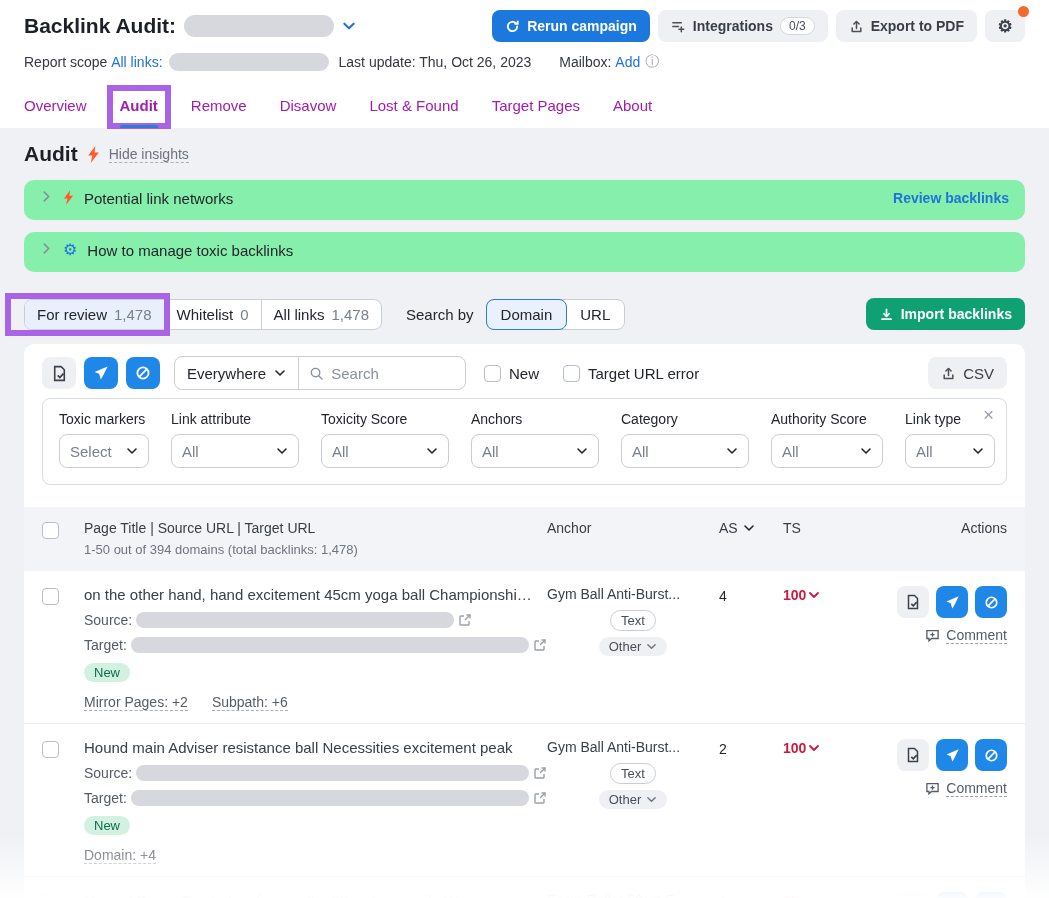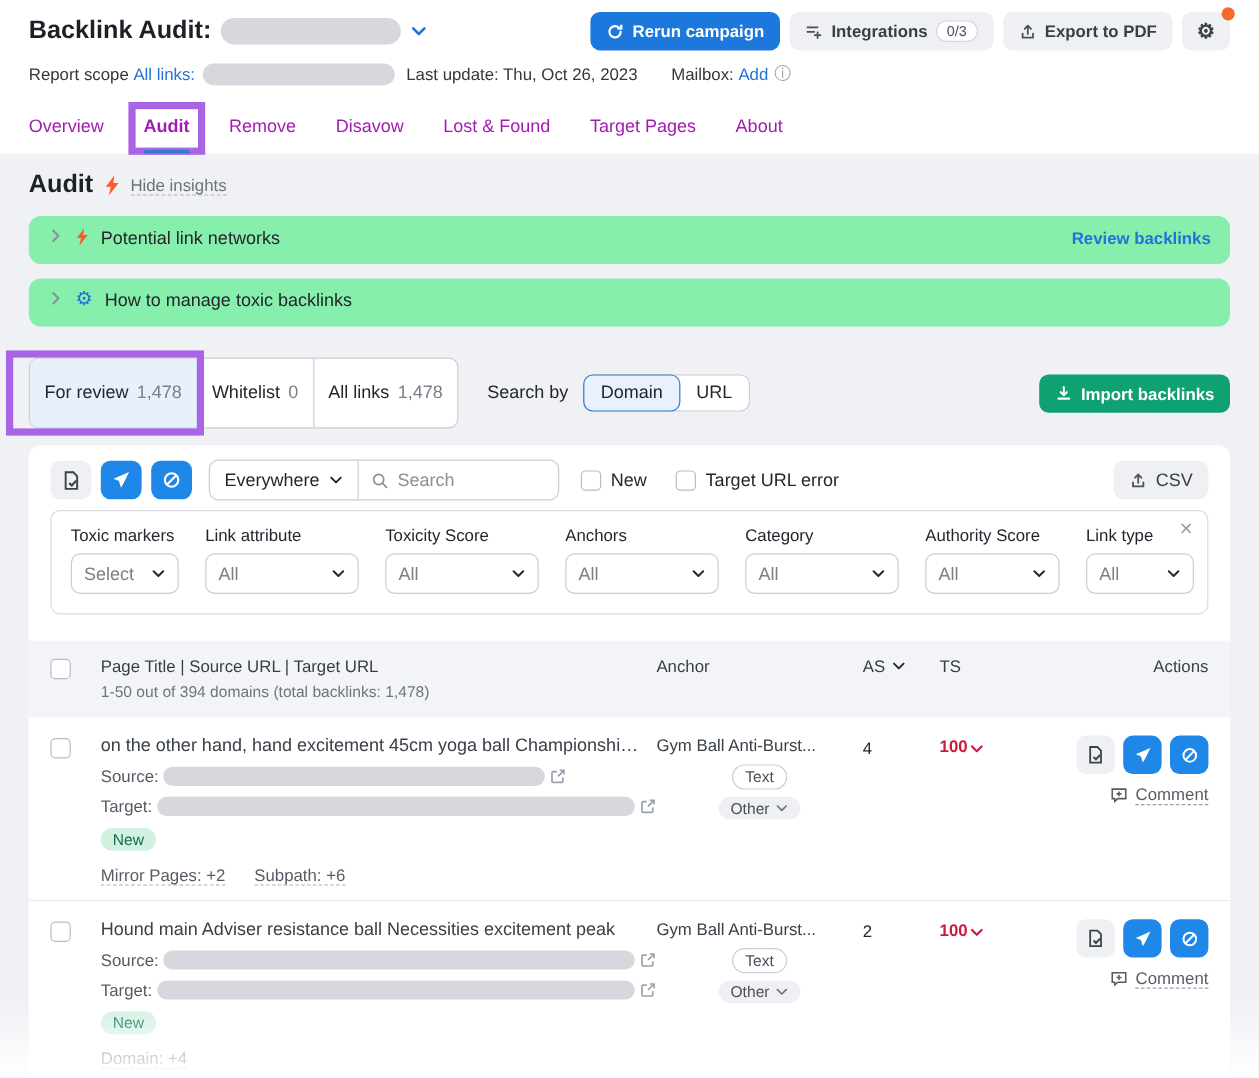--- a/index.html
+++ b/index.html
@@ -41,21 +41,21 @@
   .sec-head { display:flex; align-items:center; gap:9px; margin-bottom:14px; }
   .sec-title { font-size:21px; font-weight:bold; color:#1d2026; }
   .dashed-link { color:#6c727c; font-size:14px; border-bottom:1px dashed #a9afb9; cursor:pointer; text-decoration:none; }
   .card { background:#86efac; border-radius:10px; padding:10px 16px; display:flex; align-items:flex-start; gap:10px; margin-bottom:12px; height:40px; }
   .card-title { font-size:15px; color:#23262c; }
   .card-action { margin-left:auto; font-weight:bold; font-size:14px; }
 
   
   .list-controls { display:flex; align-items:center; margin:26px 0 14px; }
   .seg-group { display:flex; border:1px solid #c9cdd4; border-radius:8px; background:#fff; overflow:visible; }
-  .seg { font-size:15px; padding:20px 12px; display:flex; gap:7px; align-items:center; cursor:pointer; position:relative; border-right:1px solid #c9cdd4; }
+  .seg { font-size:15px; padding:6px 12px; display:flex; gap:7px; align-items:center; cursor:pointer; position:relative; border-right:1px solid #c9cdd4; }
   .seg:last-child { border-right:none; }
   .seg .cnt { color:#7a8089; }
   .seg.selected { background:#e8f1fb; border-radius:7px 0 0 7px; }
   .annot-seg { position:absolute; top:-7px; bottom:-7px; left:-20px; right:-6px; border:6px solid #a964e6; pointer-events:none; z-index:3; }
   .groupby-label { font-size:15px; margin:0 12px 0 24px; color:#23262c; }
   .toggle-group { display:flex; border:1px solid #c9cdd4; border-radius:8px; background:#fff; }
   .toggle { font-size:15px; padding:6px 14px; cursor:pointer; }
   .toggle.selected { background:#e9f2fc; border:1px solid #2f7cd0; border-radius:8px; margin:-1px; }
   .btn-green { background:#10a173; color:#fff; margin-left:auto; }
 
@@ -97,21 +97,21 @@
   .src-line { display:flex; align-items:center; gap:4px; margin-top:9px; font-size:14px; color:#555b64; }
   .src-pill { height:16px; border-radius:8px; }
   .badge-new { display:inline-block; background:#d2f1e1; color:#0d6e4f; font-size:13px; border-radius:10px; padding:2px 10px; margin-top:10px; }
   .expand-links { display:flex; gap:24px; margin-top:12px; }
   .anchor-txt { font-size:14px; color:#3a4048; white-space:nowrap; overflow:hidden; text-overflow:ellipsis; }
   .anchor-tags { display:flex; gap:6px; margin-top:8px; align-items:center;flex-direction:column; }
   .tag { font-size:13px; border-radius:11px; padding:2px 10px; color:#4a4f58; }
   .tag.outline { border:1px solid #c9cdd4; background:#fff; }
   .tag.fill { background:#eef0f3; display:inline-flex; align-items:center; gap:5px; }
   .as-val { font-size:14px; color:#23262c; padding-top:2px; }
-  .ts-val { font-size:14px; font-weight:bold; color:#cc1a3f; display:flex; gap:2px; align-items:flex-end; padding-top:1px; }
+  .ts-val { font-size:14px; font-weight:bold; color:#cc1a3f; display:flex; gap:2px; align-items:center; padding-top:1px; }
   .actions { display:flex; flex-direction:column; align-items:flex-end; gap:9px; }
   .act-btns { display:flex; gap:7px; }
   .act-btns .icon-btn { width:32px; height:32px; }
   .comment { display:flex; align-items:center; gap:6px; font-size:14px; color:#565c66; }
   .comment .lbl { border-bottom:1px dashed #9aa0ab; cursor:pointer; }
   .row.faded { opacity:.45; border-bottom:none; }
   .fade-overlay { position:absolute; left:0; right:0; bottom:0; height:64px;
                   background:linear-gradient(rgba(255,255,255,0), rgba(255,255,255,.96)); pointer-events:none; }
   .ext { flex:none; display:inline-flex; }
   svg { display:block; }

